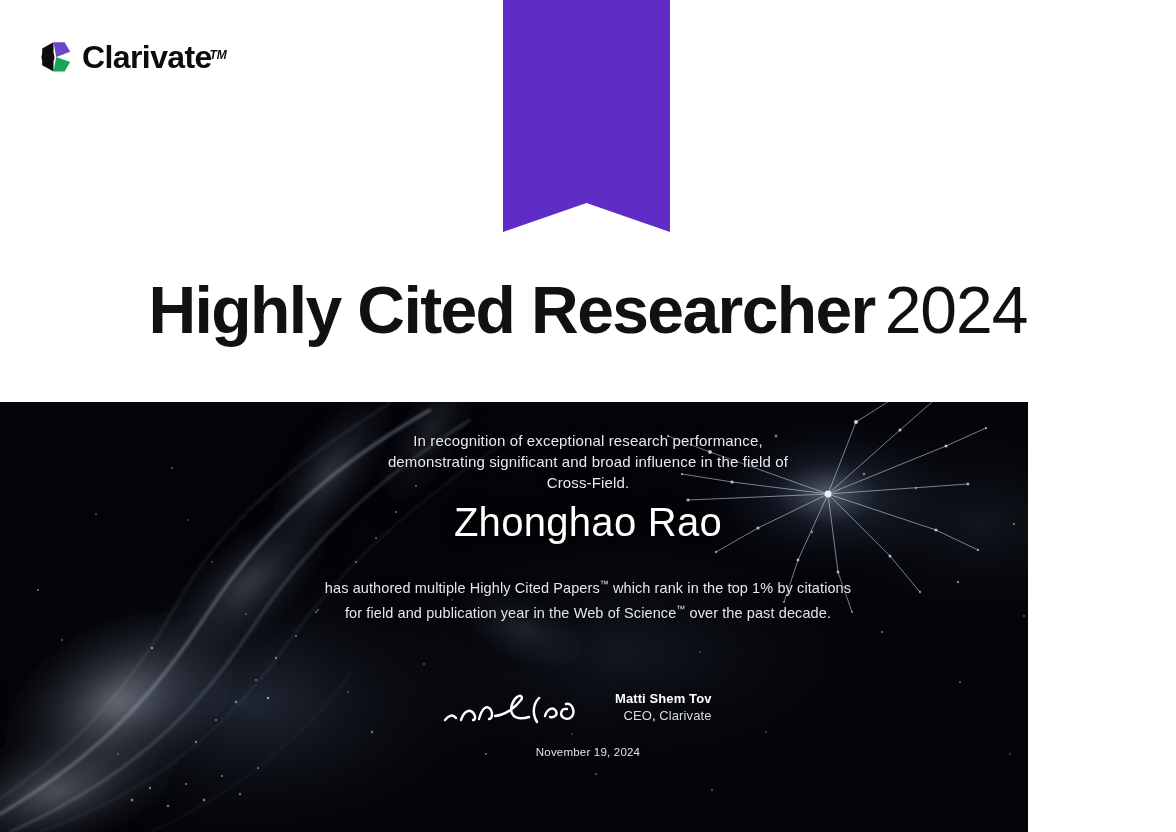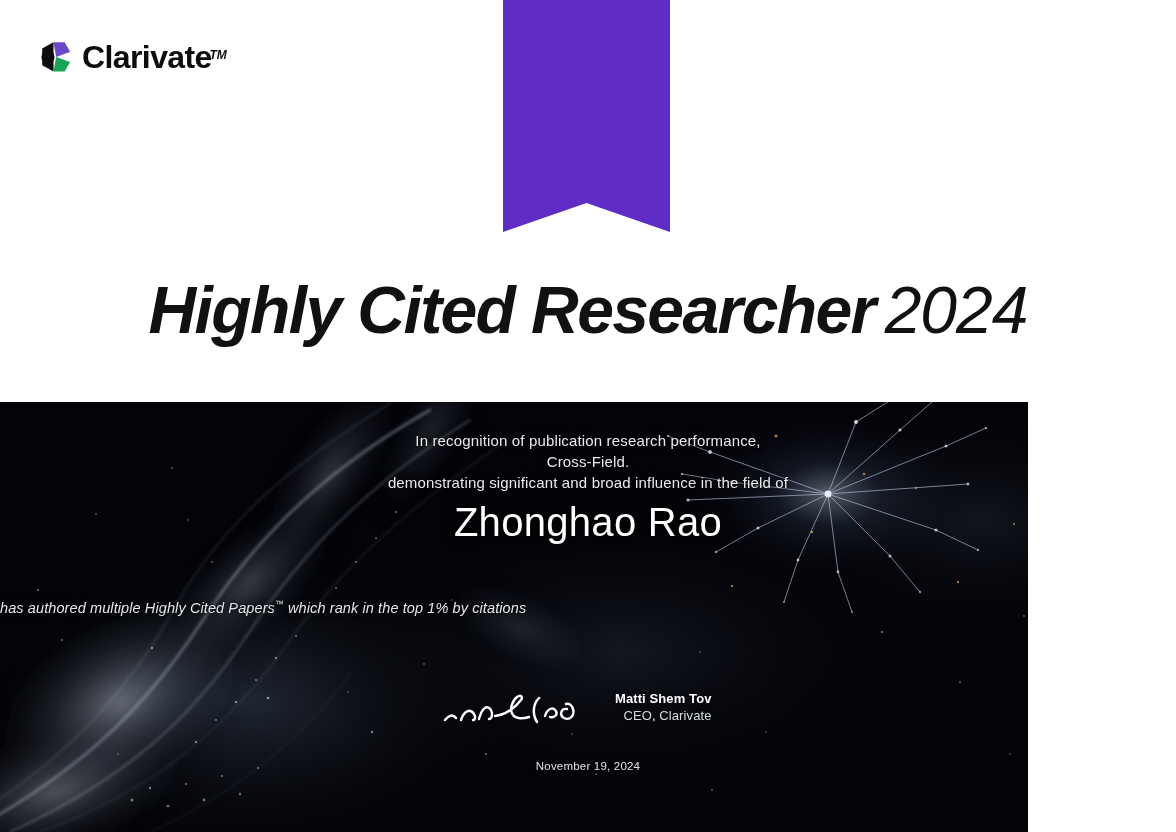--- a/index.html
+++ b/index.html
@@ -75,21 +75,20 @@
   }
 
   
   .title-wrap {
     position: absolute;
     left: 0;
     top: 272px;
     width: 1176px;
     text-align: center;
     white-space: nowrap;
-    font-style: italic;
   }
   .title-strong {
     font-size: 66px;
     font-weight: bold;
     letter-spacing: -1.6px;
     color: #111111;
     font-stretch: condensed;
   }
   .title-year {
     font-size: 66px;
@@ -150,30 +149,29 @@
     font-size: 40px;
     font-weight: 300;
     letter-spacing: 0.3px;
     text-shadow: 0 0 14px rgba(0,0,0,0.9), 0 0 4px rgba(0,0,0,0.85);
   }
 
   
   .body-text {
     position: absolute;
     left: 0;
-    top: 192px;
-    width: 1176px;
-    text-align: left;
+    top: 172px;
+    width: 1176px;
+    text-align: center;
     color: #e4e7ec;
     font-size: 14.5px;
     font-weight: 300;
     line-height: 21px;
     letter-spacing: 0.1px;
     text-shadow: 0 0 7px rgba(0,0,0,0.95), 0 0 2px rgba(0,0,0,0.9);
-    font-style: italic;
   }
   .tm-sup {
     font-size: 9px;
     vertical-align: 6px;
     letter-spacing: 0;
   }
 
   
   .signature-block {
     position: absolute;
@@ -211,21 +209,21 @@
     font-weight: 300;
     letter-spacing: 0.1px;
     text-shadow: 0 0 6px rgba(0,0,0,0.9);
     text-align: right;
   }
 
   
   .issue-date {
     position: absolute;
     left: 0;
-    top: 358px;
+    top: 344px;
     width: 1176px;
     text-align: center;
     color: #dfe3e9;
     font-size: 11.5px;
     font-weight: 300;
     letter-spacing: 0.2px;
     text-shadow: 0 0 6px rgba(0,0,0,0.9);
   }
 </style>
 </head>
@@ -434,29 +432,30 @@
         <circle cx="356" cy="160" r="1.0"></circle>
           <circle cx="376" cy="136" r="0.9"></circle>
         <circle cx="396" cy="110" r="1.0"></circle>
           <circle cx="416" cy="84" r="0.9"></circle>
       </g>
     </svg>
 
     <div class="dark-content">
 
       <div class="recognition">
-        <div>In recognition of publication research performance,</div>
+        <div>In recognition of exceptional research performance,</div>
+        <div>demonstrating significant and broad influence in the field of</div>
         <div>Cross-Field.</div>
-        <div>demonstrating significant and broad influence in the field of</div>
       </div>
 
       <div class="recipient">Zhonghao Rao</div>
 
       <div class="body-text">
         <div><span>has authored multiple Highly Cited Papers</span><span class="tm-sup">™</span><span> which rank in the top 1% by citations</span></div>
+        <div><span>for field and publication year in the Web of Science</span><span class="tm-sup">™</span><span> over the past decade.</span></div>
       </div>
 
       <div class="signature-block">
         <svg class="signature-mark" viewBox="0 0 140 48">
           <g stroke="#ffffff" fill="none" stroke-width="2.4" stroke-linecap="round" stroke-linejoin="round">
             <path d="M2 36 C 6 31, 10 30, 13 34"></path>
             <path d="M18 36 C 21 27, 27 24, 31 30 C 33 33, 32 36, 30 36"></path>
             <path d="M36 35 C 39 24, 44 20, 48 26 C 50 30, 49 35, 46 35"></path>
             <path d="M52 32 C 62 31, 72 24, 78 16 C 80 13, 78 10, 74 13 C 69 17, 66 26, 70 31 C 73 35, 80 35, 86 33"></path>
             <path d="M96 14 C 90 20, 89 30, 94 38"></path>

